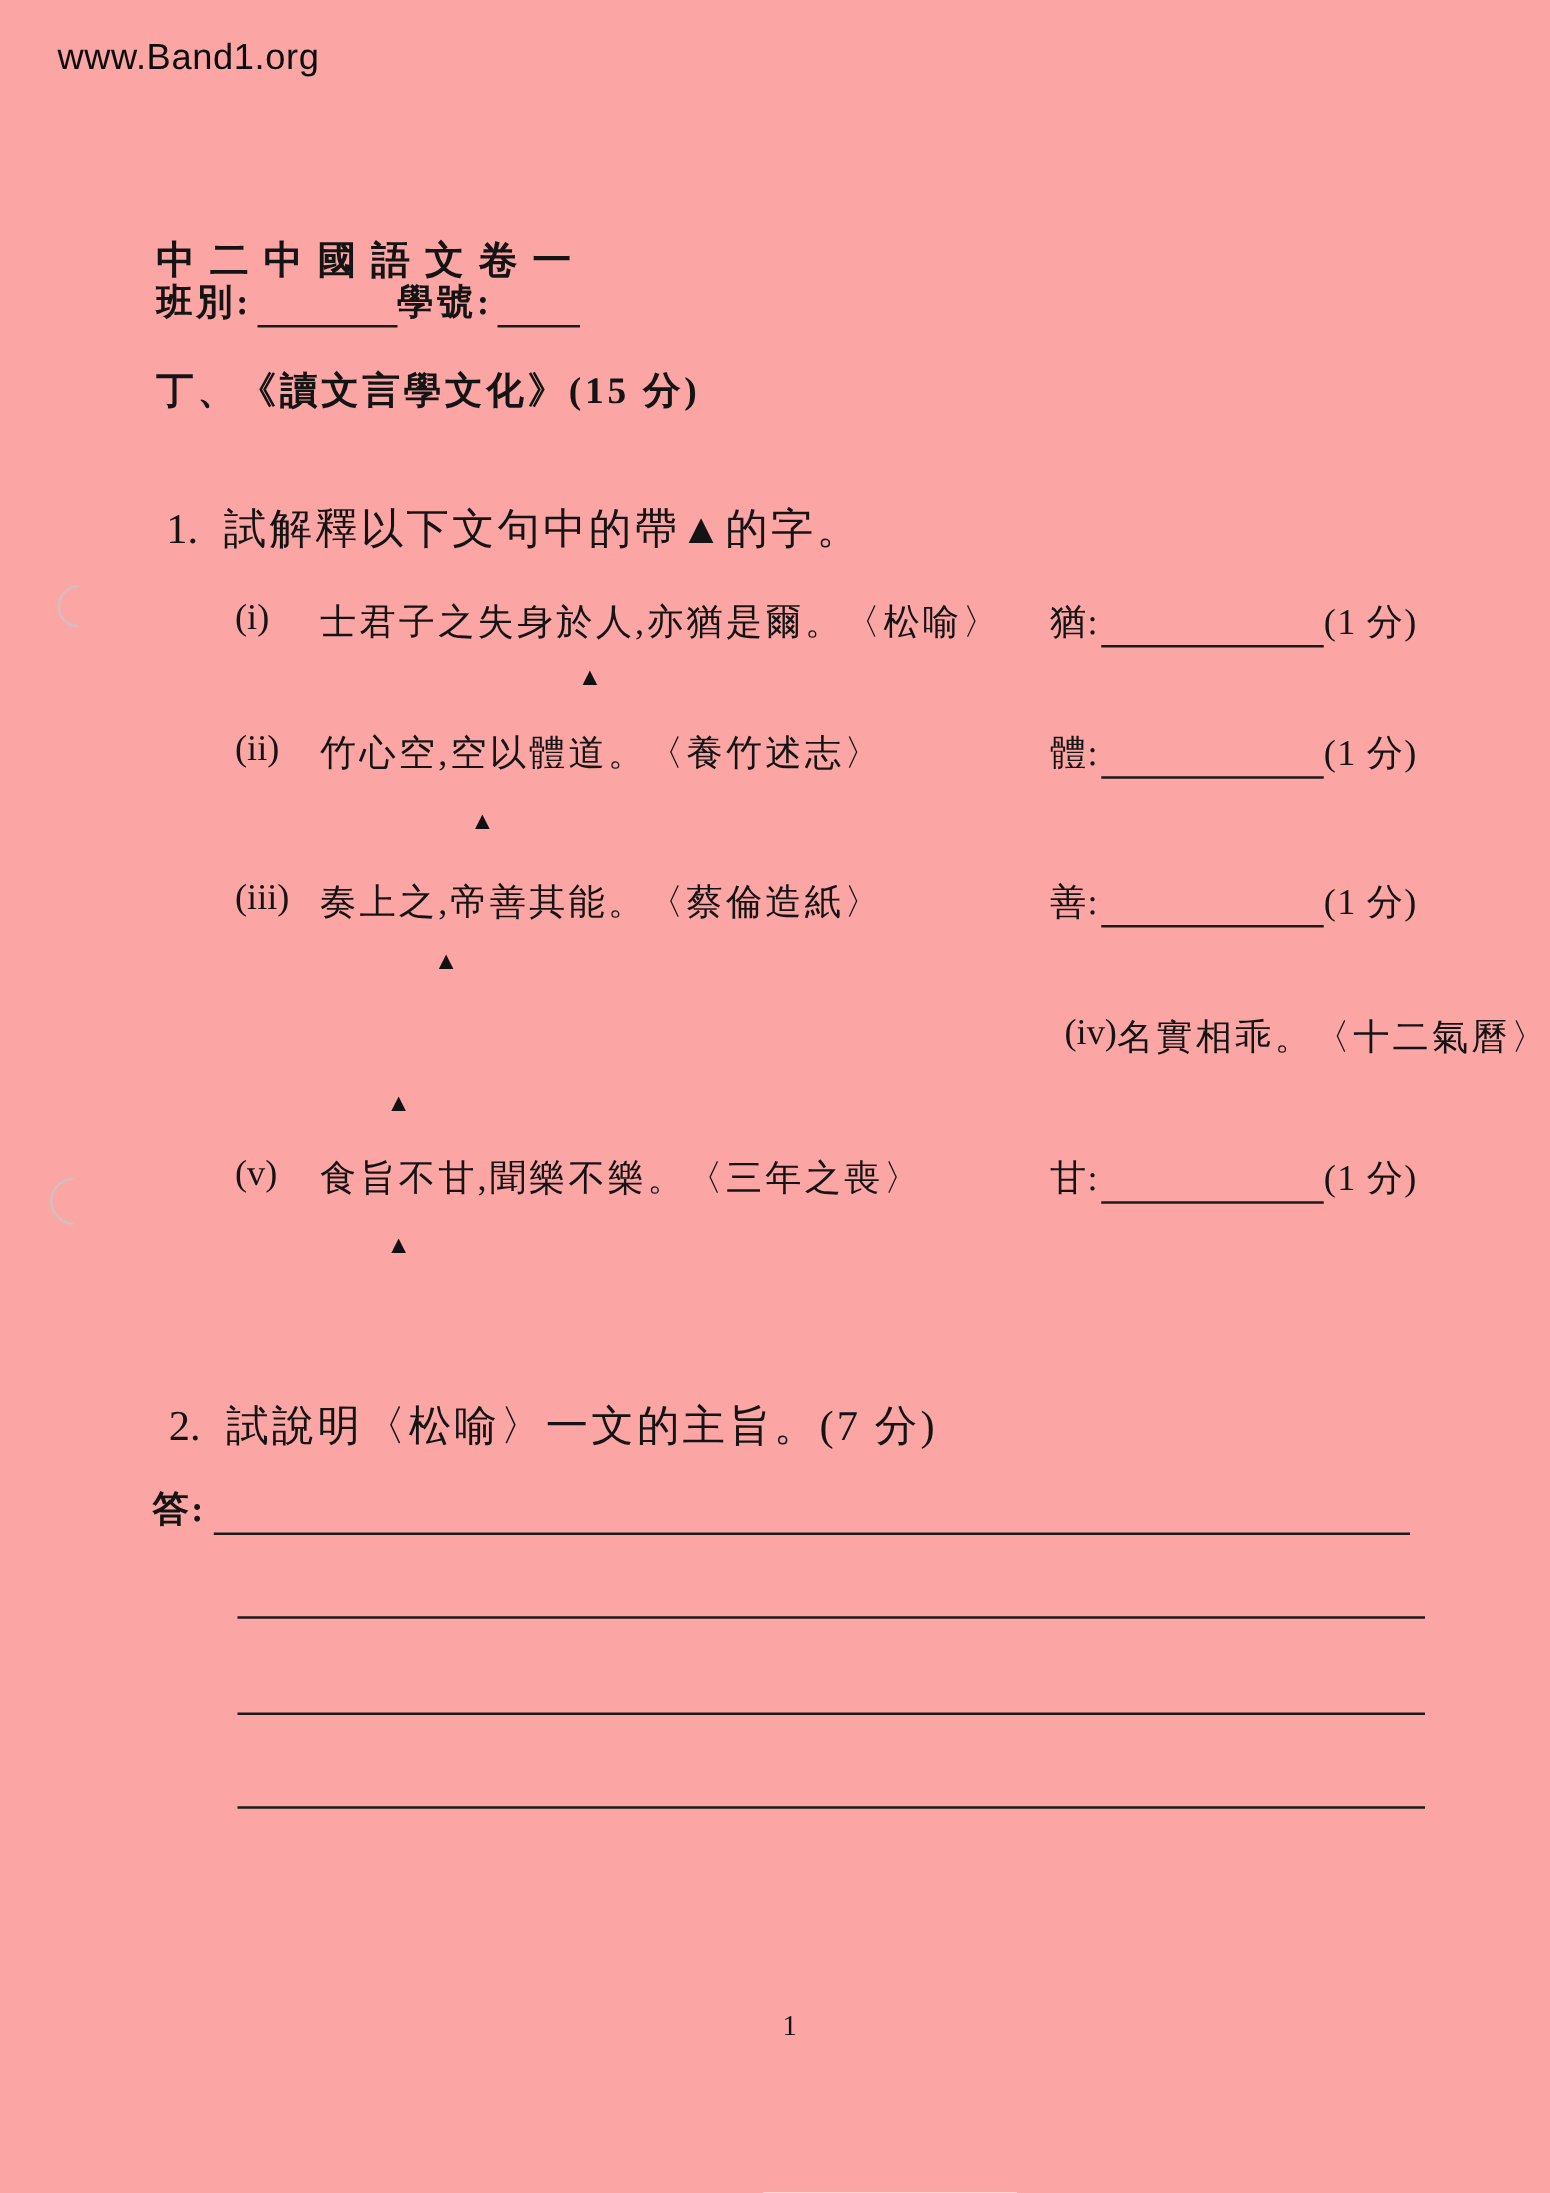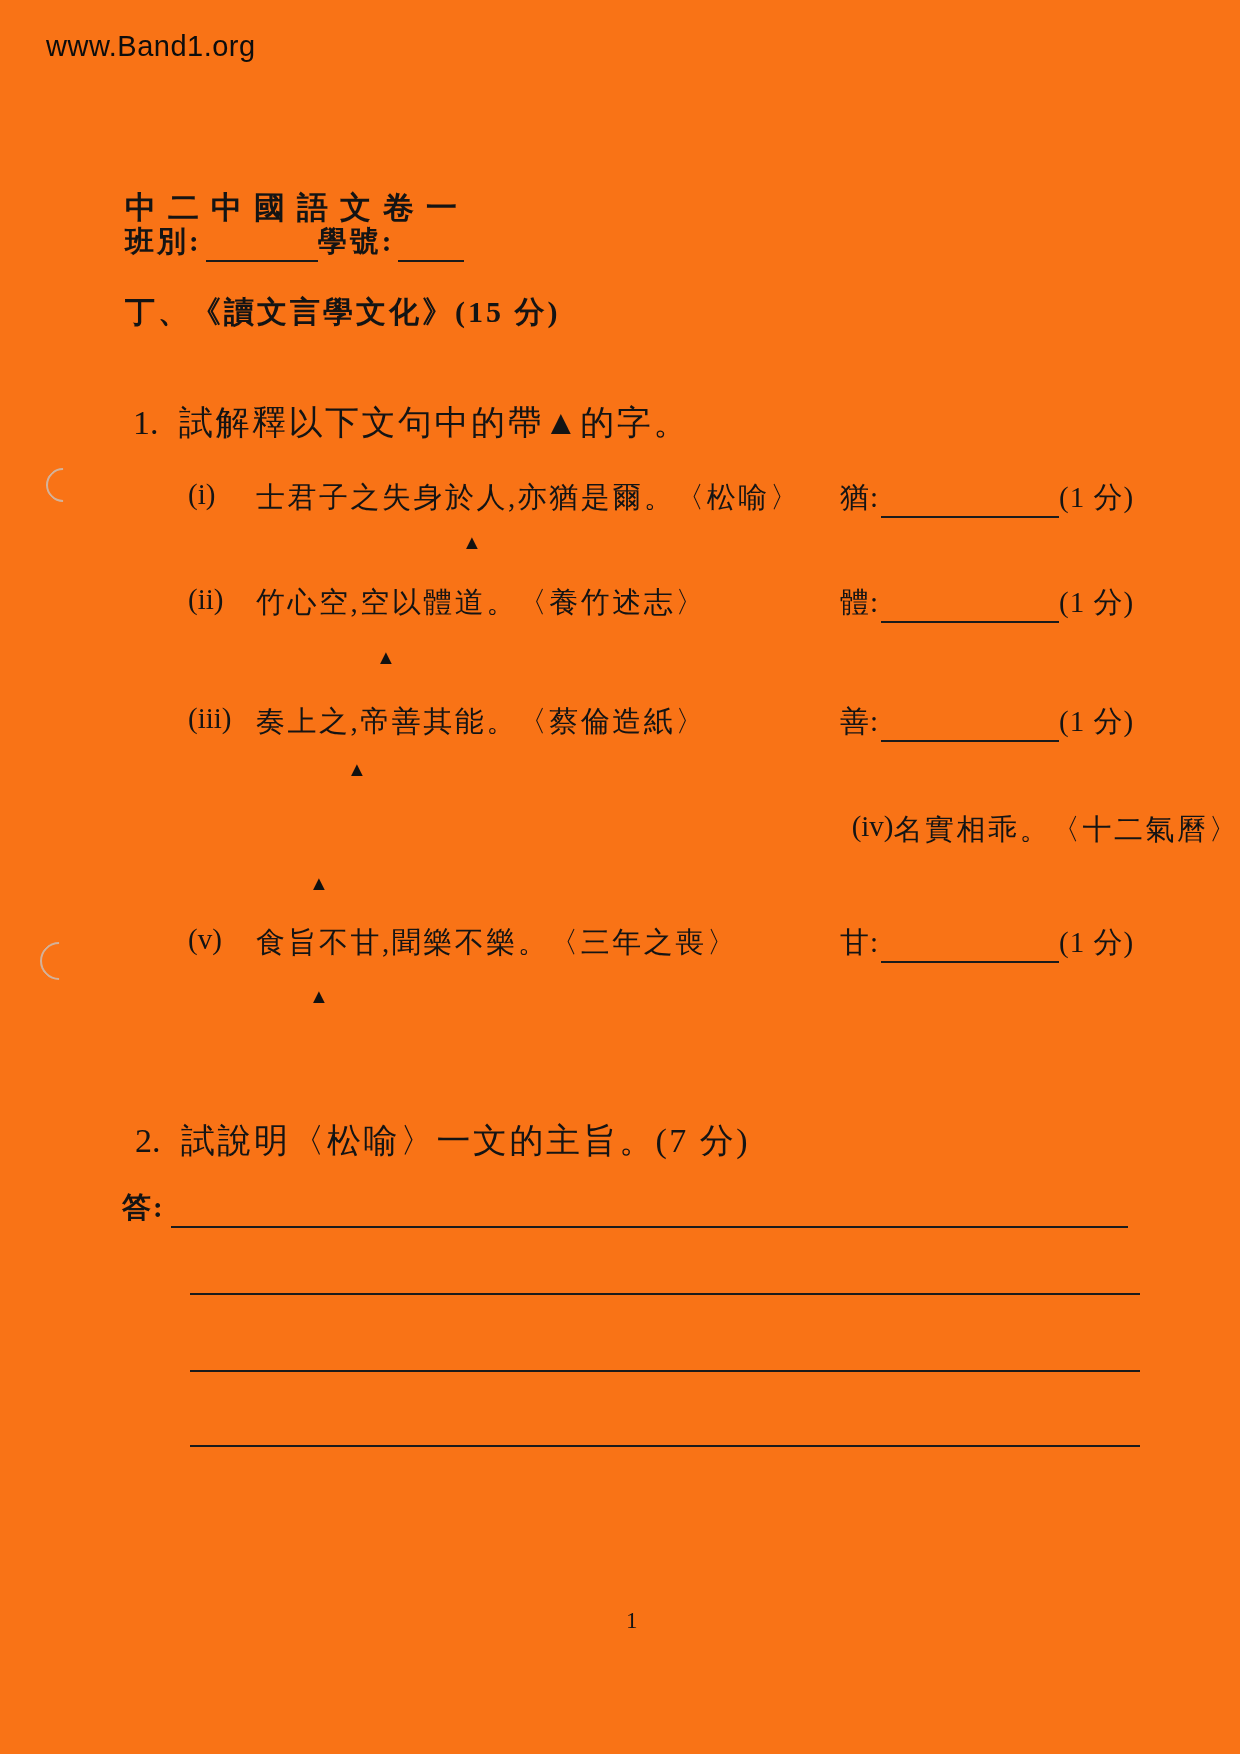--- a/index.html
+++ b/index.html
@@ -1,19 +1,19 @@
 <!DOCTYPE html>
 <html><head>
 <meta charset="utf-8">
 <style>
   * { margin:0; padding:0; box-sizing:border-box; }
   html,body { background:#ffffff; }
   body { width:1240px; height:1754px; position:relative; overflow:hidden;
          font-family:"Liberation Serif","DejaVu Serif",serif; color:#141414; }
-  .page { position:absolute; inset:0; background:#f97316; }
+  .page { position:absolute; inset:0; background:#fca5a5; }
 
   .watermark { position:absolute; left:46px; top:30px;
                font-family:"Liberation Sans","DejaVu Sans",sans-serif;
                font-size:29px; color:#0d0d0d; letter-spacing:0.5px; }
 
   .hole { position:absolute; width:34px; height:34px; border:2px solid #c7c7c7;
           border-radius:50%; border-right-color:transparent; border-bottom-color:transparent;
           transform:rotate(-45deg); opacity:.75; }
   .hole-top { left:46px; top:468px; }
   .hole-bottom { left:40px; top:942px; width:38px; height:38px; }

